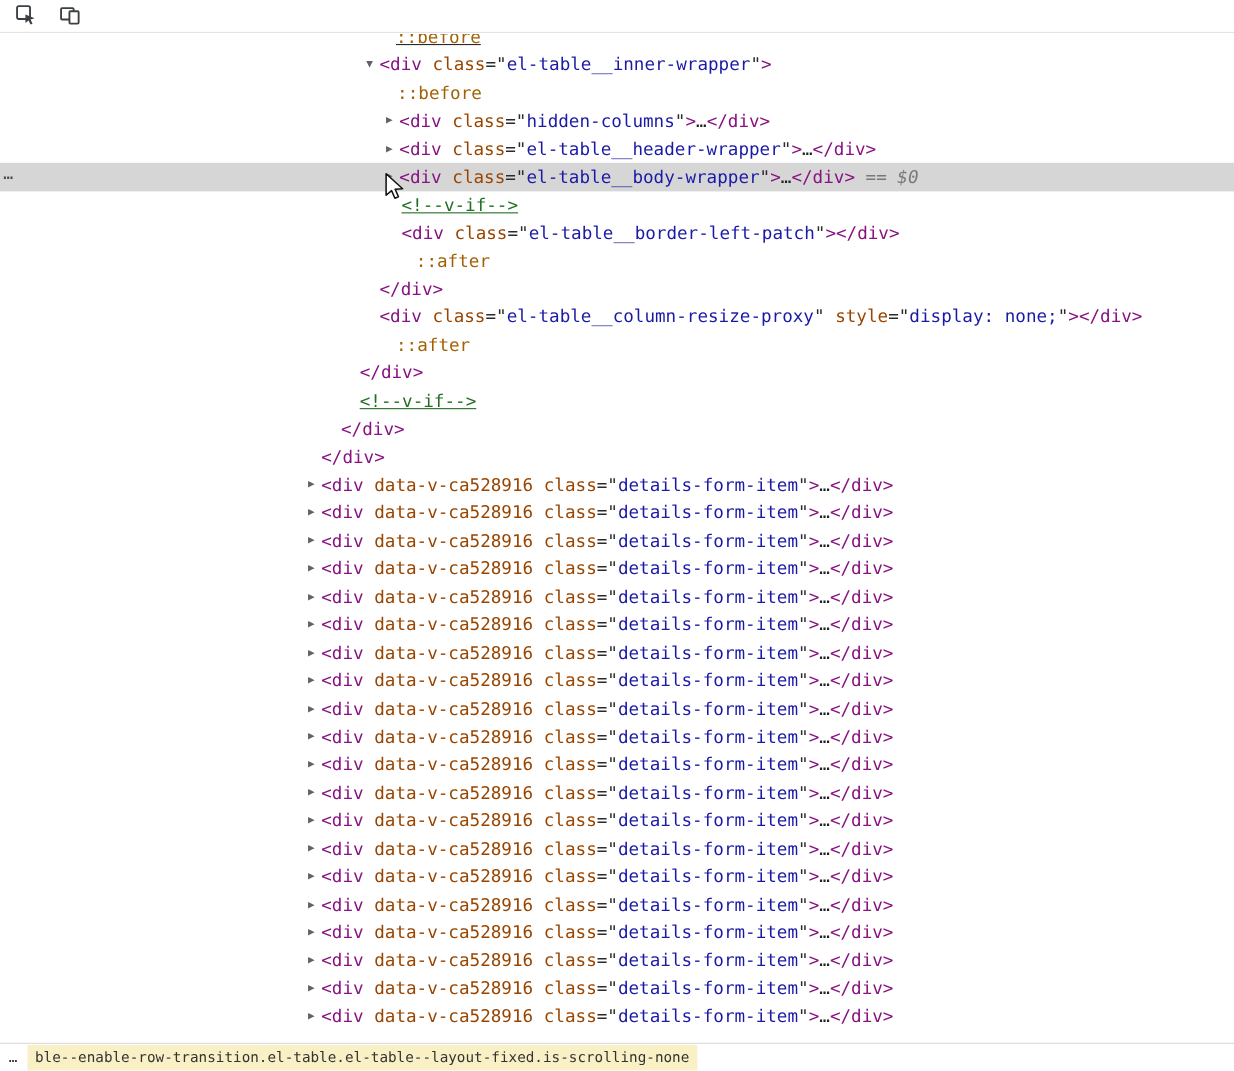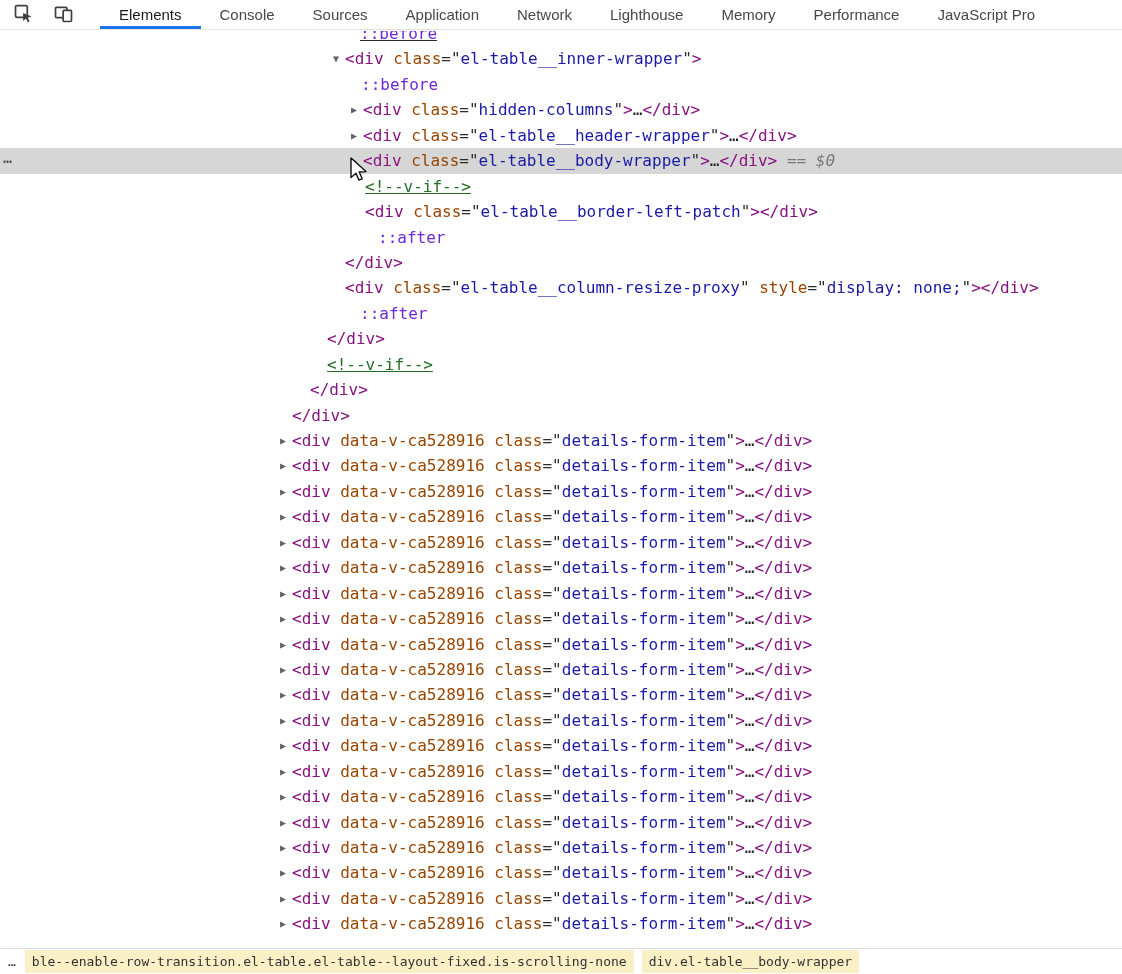--- a/index.html
+++ b/index.html
@@ -34,21 +34,21 @@
   }
   .gutter-dots{
     position:absolute;left:3px;top:-2px;color:#4a4a4a;font-size:15px;letter-spacing:1px;
   }
   .line{display:inline-block;}
   .line.u{text-decoration:underline;}
   .sg-t{color:#881280;}
   .sg-a{color:#994500;}
   .sg-v{color:#1a1aa6;}
   .sg-s{color:#2b2b2b;}
-  .sg-p{color:#6d28d9;}
+  .sg-p{color:#a16207;}
   .sg-c{color:#236e25;text-decoration:underline;}
   .sg-e{color:#202124;}
   .sg-m{color:#787878;font-style:italic;}
   
   .cursor{position:absolute;left:349px;top:157px;z-index:20;pointer-events:none;}
   
   .statusbar{
     position:absolute;left:0;right:0;bottom:0;height:26px;box-sizing:border-box;
     border-top:1px solid #dadada;background:#fff;display:flex;align-items:center;
     font-family:"DejaVu Sans Mono","Liberation Mono",monospace;font-size:13px;color:#333;
@@ -74,31 +74,20 @@
     </button>
     <button class="icon-btn">
       <span>
         <svg width="19" height="19" viewBox="0 0 20 20">
           <rect x="1.6" y="3.6" width="12" height="10.8" rx="1" fill="none" stroke="#3c4043" stroke-width="1.8"></rect>
           <rect x="9.6" y="6.6" width="8.8" height="11.8" rx="1" fill="#ffffff" stroke="#3c4043" stroke-width="1.8"></rect>
         </svg>
       </span>
     </button>
   </div>
-  <div class="tabs">
-      <div class="tab sel">Elements</div>
-      <div class="tab">Console</div>
-      <div class="tab">Sources</div>
-      <div class="tab">Application</div>
-      <div class="tab">Network</div>
-      <div class="tab">Lighthouse</div>
-      <div class="tab">Memory</div>
-      <div class="tab">Performance</div>
-      <div class="tab">JavaScript Pro</div>
-    </div>
 </div>
 
 <div class="tree">
   <div class="rows">
       <div class="row"><span class="line u" style="padding-left: 360px;"><span class="sg-p">::before</span></span></div>
       <div class="row"><span class="arrow" style="left: 329px;">▼</span><span class="line" style="padding-left: 345px;"><span class="sg-t">&lt;div</span><span class="sg-s"> </span><span class="sg-a">class</span><span class="sg-s">="</span><span class="sg-v">el-table__inner-wrapper</span><span class="sg-s">"</span><span class="sg-t">&gt;</span></span></div>
       <div class="row"><span class="line" style="padding-left: 361px;"><span class="sg-p">::before</span></span></div>
       <div class="row"><span class="arrow" style="left: 347px;">▶</span><span class="line" style="padding-left: 363px;"><span class="sg-t">&lt;div</span><span class="sg-s"> </span><span class="sg-a">class</span><span class="sg-s">="</span><span class="sg-v">hidden-columns</span><span class="sg-s">"</span><span class="sg-t">&gt;</span><span class="sg-e">…</span><span class="sg-t">&lt;/div&gt;</span></span></div>
       <div class="row"><span class="arrow" style="left: 347px;">▶</span><span class="line" style="padding-left: 363px;"><span class="sg-t">&lt;div</span><span class="sg-s"> </span><span class="sg-a">class</span><span class="sg-s">="</span><span class="sg-v">el-table__header-wrapper</span><span class="sg-s">"</span><span class="sg-t">&gt;</span><span class="sg-e">…</span><span class="sg-t">&lt;/div&gt;</span></span></div>
       <div class="row sel"><span class="arrow" style="left: 347px;">▶</span><span class="gutter-dots">…</span><span class="line" style="padding-left: 363px;"><span class="sg-t">&lt;div</span><span class="sg-s"> </span><span class="sg-a">class</span><span class="sg-s">="</span><span class="sg-v">el-table__body-wrapper</span><span class="sg-s">"</span><span class="sg-t">&gt;</span><span class="sg-e">…</span><span class="sg-t">&lt;/div&gt;</span><span class="sg-m"> == $0</span></span></div>
@@ -138,15 +127,14 @@
 <span class="cursor">
   <svg width="22" height="26" viewBox="0 0 22 26">
     <path d="M2 1 L2 20.5 L7 16.3 L10 23.2 L13.2 21.8 L10.2 15 L17 14.6 Z" fill="#ffffff" stroke="#111111" stroke-width="1.4" stroke-linejoin="round"></path>
   </svg>
 </span>
 
 <div class="statusbar">
   <span class="bc-overflow">…</span>
   <span class="bc-items">
       <span class="crumb hl">ble--enable-row-transition.el-table.el-table--layout-fixed.is-scrolling-none</span>
-      <span class="crumb hl">div.el-table__body-wrapper</span>
     </span>
 </div>
 
 </body></html>

